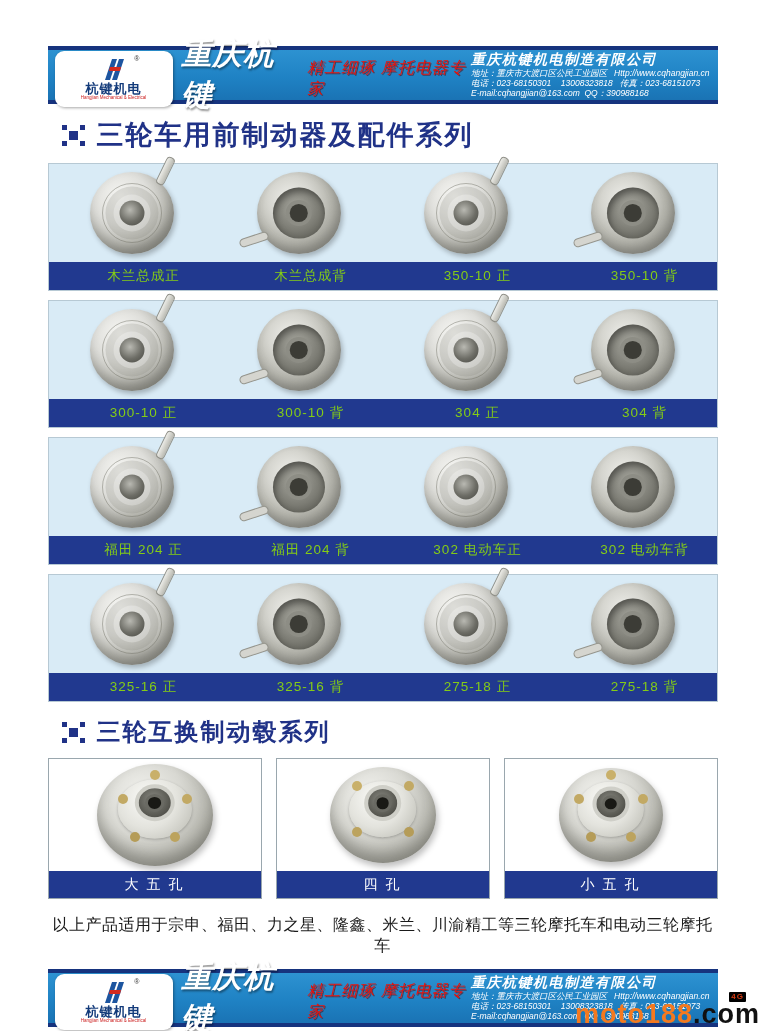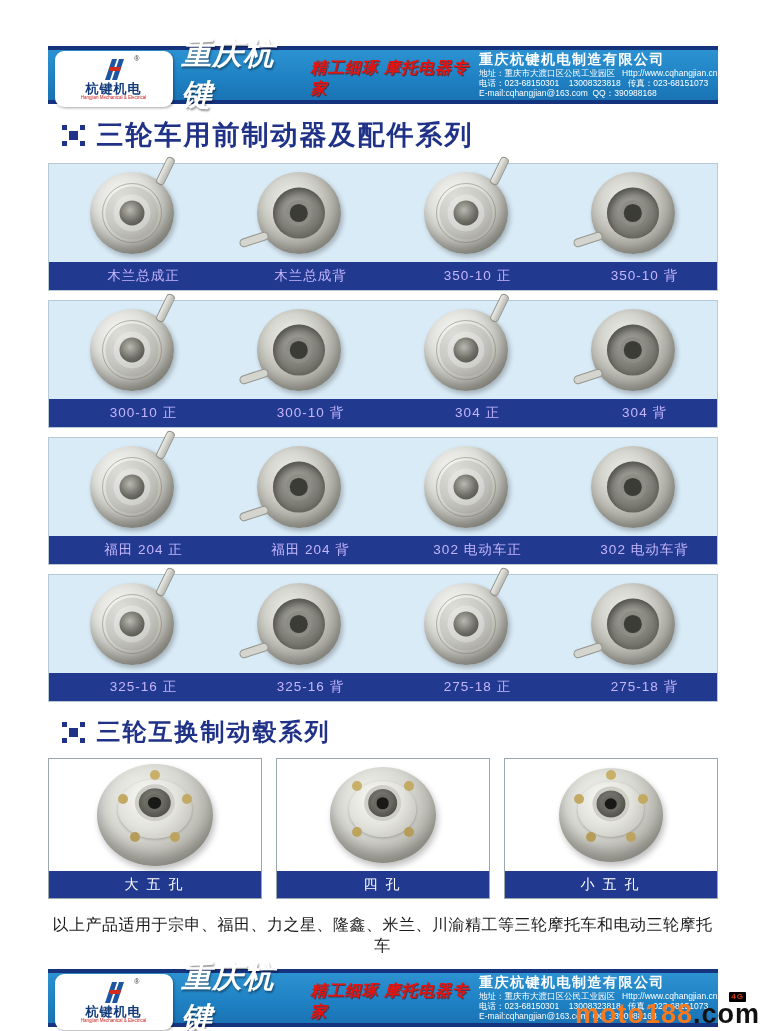--- a/index.html
+++ b/index.html
@@ -15,41 +15,41 @@
   .logo-box { position:absolute; left:7px; top:1px; width:118px; height:56px; background:#fff;
               border-radius:9px; box-shadow:1px 1px 3px rgba(0,0,0,.35); z-index:2;
               display:flex; flex-direction:column; align-items:center; justify-content:center; line-height:1; }
   .logo-mark { position:relative; height:22px; }
   .logo-mark svg { display:block; }
   .logo-reg { position:absolute; right:-9px; top:-3px; font-size:7px; color:#333; }
   .logo-name { font-size:13px; font-weight:bold; color:#123a7a; letter-spacing:1px; margin-top:2px; }
   .logo-sub { font-size:4.5px; color:#c22; margin-top:1px; white-space:nowrap; }
   .brand-name { font-size:30px; font-weight:bold; font-style:italic; color:#fff;
                 text-shadow:1px 2px 2px rgba(0,0,0,.4); letter-spacing:1px; }
-  .slogan { font-size:16px; font-weight:bold; font-style:italic; color:#e8130c;
+  .slogan { font-size:16px; font-weight:normal; font-style:italic; color:#e8130c;
             text-shadow:1px 1px 0 rgba(90,10,10,.6); margin-left:10px; margin-top:8px; letter-spacing:1px; }
-  .company-info { margin-left:auto; color:#fff; line-height:1.2; }
+  .company-info { margin-left:auto; padding-right:8px; color:#fff; line-height:1.2;font-style:italic; }
   .co-name { font-size:14px; font-weight:bold; letter-spacing:1.5px; }
   .co-line { font-size:8.5px; white-space:pre; }
 
   
   .section-title { display:flex; align-items:center; gap:12px; margin:13px 0 10px 14px;
                    color:#203287; font-weight:bold; font-size:27px; letter-spacing:2px; }
   .section-title.small { font-size:24px; margin-top:14px; }
   .bullet { position:relative; width:23px; height:21px; color:#203287; flex:0 0 auto; }
   .bullet::before { content:""; position:absolute; left:7px; top:6px; width:9px; height:9px; background:#203287; }
   .bullet::after { content:""; position:absolute; left:0; top:0; width:5px; height:5px; background:#203287;
                    box-shadow:18px 0 0 #203287, 0 16px 0 #203287, 18px 16px 0 #203287; }
 
   
   .row-panel { border:1px solid #b7c9d4; margin-bottom:9px; background:#d9ebf6; }
   .photos { height:98px; display:flex; }
   .ph-cell { flex:1; display:flex; align-items:center; justify-content:center; position:relative; }
   .label-bar { height:28px; background:#21398f; display:flex; }
-  .label-bar span { flex:1; color:#c4b5fd; font-size:13.5px; display:flex; align-items:center;
+  .label-bar span { flex:1; color:#84cc16; font-size:13.5px; display:flex; align-items:center;
                     justify-content:center; letter-spacing:1px;margin-left:23px; }
 
   .drum { width:84px; height:82px; border-radius:50%; position:relative; }
   .drum.front { background:radial-gradient(circle at 36% 30%, #f7f7f4, #dededa 35%, #bcbcb5 62%, #93938b 85%, #7d7d75);
                 box-shadow:inset -4px -8px 12px rgba(60,60,55,.35), 2px 3px 5px rgba(0,0,0,.25); }
   .drum.front::before { content:""; position:absolute; left:50%; top:50%; width:25px; height:25px;
                 transform:translate(-50%,-50%); border-radius:50%;
                 background:radial-gradient(circle at 42% 38%, #b9b9b2, #6d6d66 55%, #45453f);
                 box-shadow:0 0 0 6px rgba(255,255,255,.28), 0 0 0 14px rgba(120,120,112,.2); }
   .drum.front::after { content:""; position:absolute; left:50%; top:50%; width:58px; height:58px;

